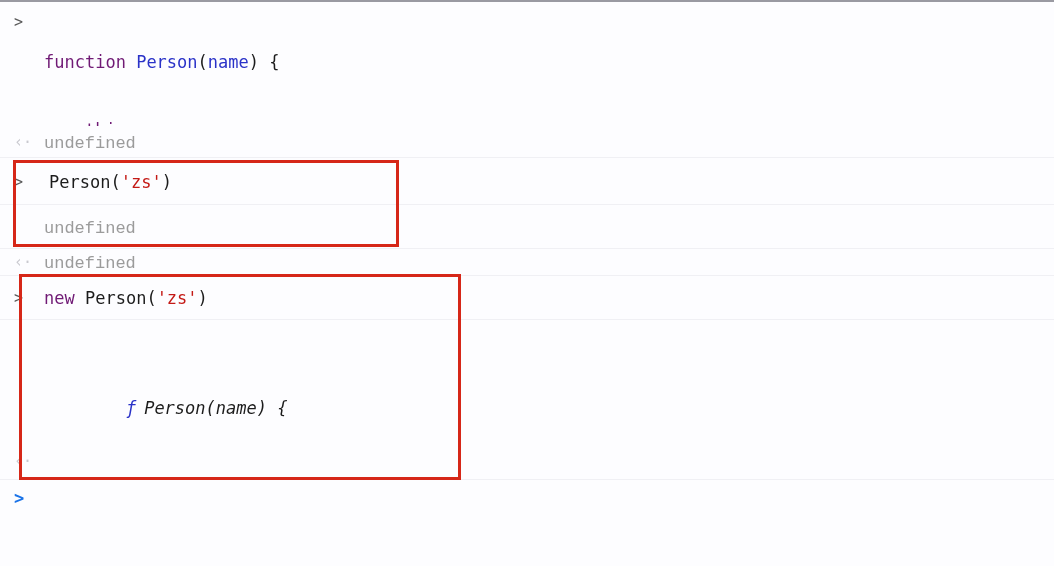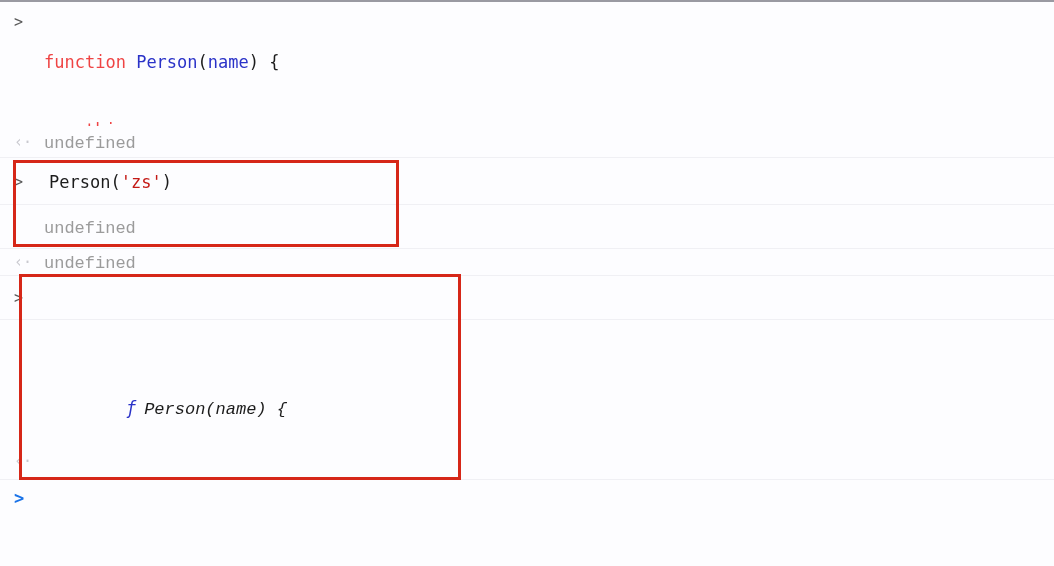--- a/index.html
+++ b/index.html
@@ -41,21 +41,21 @@
   }
   .gutter.input-arrow  { color: #5a5a5a; }
   .gutter.output-arrow { color: #c9c9cf; }
 
   .content {
     padding-left: 30px;
     white-space: pre;
   }
 
   
-  .tok-kw       { color: #ef4444; }          
+  .tok-kw       { color: #701a75; }          
   .tok-ident    { color: #2a32c8; }          
   .tok-plain    { color: #1c1c1c; }
   .tok-op       { color: #e8762c; }          
   .tok-str      { color: #c41a16; }          
   .tok-punct    { color: #1c1c1c; }
   .tok-gray     { color: #9b9b9b; font-family: Liberation Mono, monospace; }          
   .tok-fblue    { color: #2a32c8; }
 
   .italic { font-style: italic; }
 
@@ -141,26 +141,27 @@
     <span class="content tok-gray">undefined</span>
   </div>
 
   <div class="row" style="position:absolute; top:247px; left:0; width:100%; height:27px; line-height:27px;">
     <span class="gutter output-arrow" style="line-height:27px;">‹·</span>
     <span class="content tok-gray">undefined</span>
   </div>
 
   <div class="row" style="position:absolute; top:274px; left:0; width:100%; height:44px; line-height:44px;">
     <span class="gutter input-arrow" style="line-height:44px;">&gt;</span>
+    <div class="content" style="display:inline-block; line-height:44px;"><span class="tok-kw">new</span><span class="tok-plain"> Person</span><span class="tok-punct">(</span><span class="tok-str">'zs'</span><span class="tok-punct">)</span></div>
   </div>
 
   <div class="row nobottom" style="position:absolute; top:318px; left:0; width:100%; height:122px; padding-top:6px;">
     <div class="content italic tok-plain" style="padding-left:30px;">
       <div class="code-line">
-        <span class="tok-fblue italic">ƒ</span><span style="padding-left:8px;font-family:Liberation Mono, monospace;">Person(name) {</span>
+        <span class="tok-fblue italic">ƒ</span><span style="padding-left:8px;">Person(name) {</span>
       </div>
       <div class="code-line">    this.name = name;</div>
       <div class="code-line">    console.log(new.target)</div>
       
     </div>
   </div>
 
   <div class="row" style="position:absolute; top:440px; left:0; width:100%; height:38px; line-height:38px;">
     <span class="gutter output-arrow" style="line-height:38px;">‹·</span>
     <span class="content" style="display:inline-block;">

